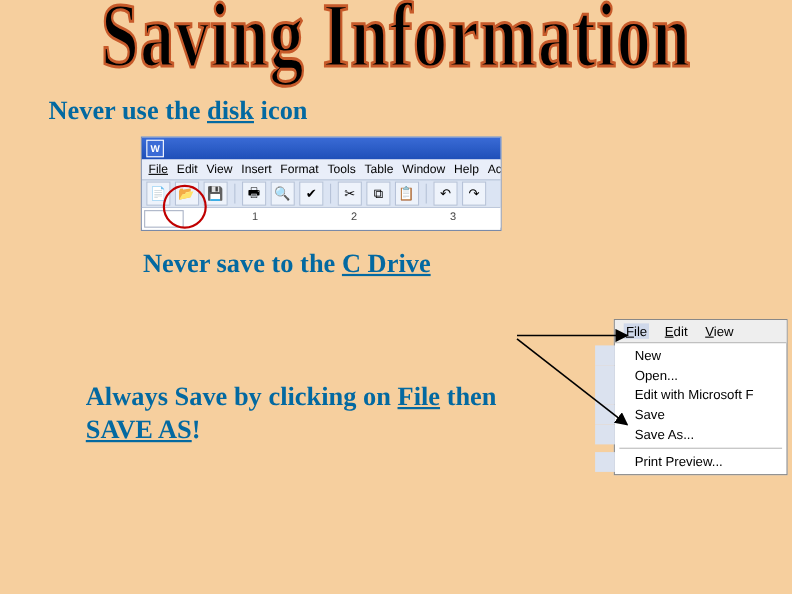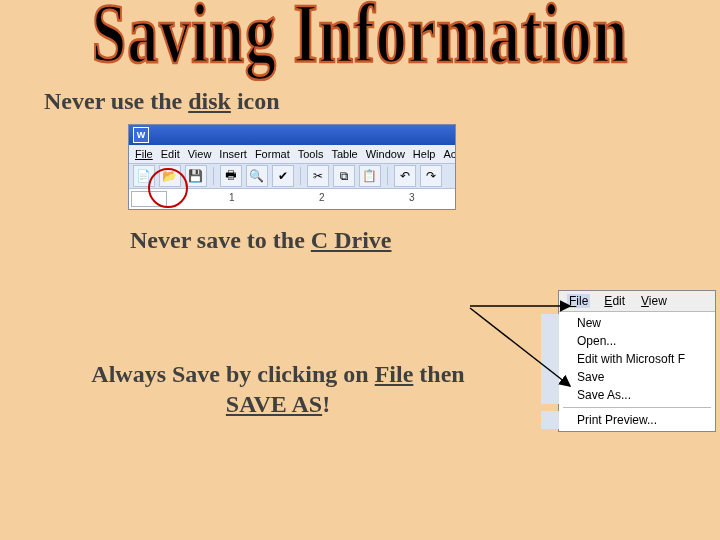--- a/index.html
+++ b/index.html
@@ -13,25 +13,25 @@
     position:absolute;left:0;right:0;top:-14px;
     text-align:center;
     font-weight:900;
     font-size:62px;
     letter-spacing:1px;
     color:#000;
     transform:scaleY(1.35);
     transform-origin:top center;
     -webkit-text-stroke:2px #c75a2a;
   }
-  .line{position:absolute;font-size:24px;font-weight:bold;color:#404040}
+  .line{position:absolute;font-size:24px;font-weight:bold;color:#0369a1}
   .line .u{text-decoration:underline}
   .line1{left:44px;top:88px}
   .line2{left:130px;top:227px}
-  .line3{left:78px;top:359px;width:400px;text-align:center;line-height:1.25}
+  .line3{left:78px;top:346px;width:400px;text-align:left;line-height:1.25}
 
   .word-snip{
     position:absolute;left:128px;top:124px;width:326px;height:84px;
     background:#fff;border:1px solid #7a8aa8;
     font-family:Tahoma,Arial,sans-serif;font-size:11px;color:#000;
   }
   .word-snip .titlebar{
     height:20px;background:linear-gradient(#3a6bd6,#1e4fb8);
     display:flex;align-items:center;gap:4px;padding:0 4px;color:#fff;
   }

